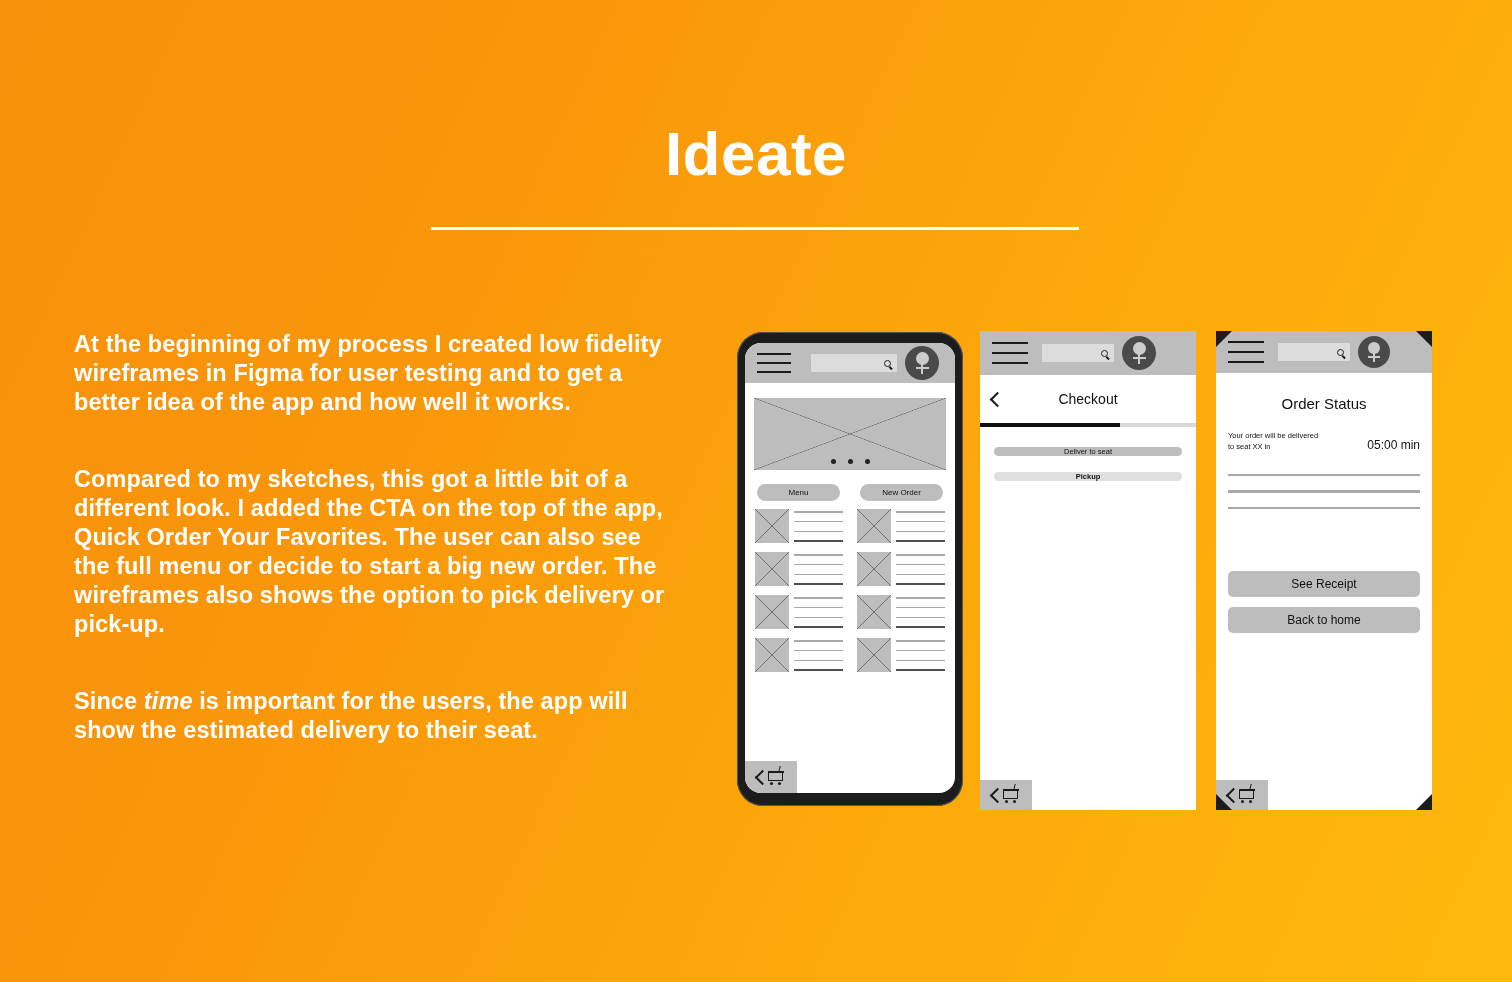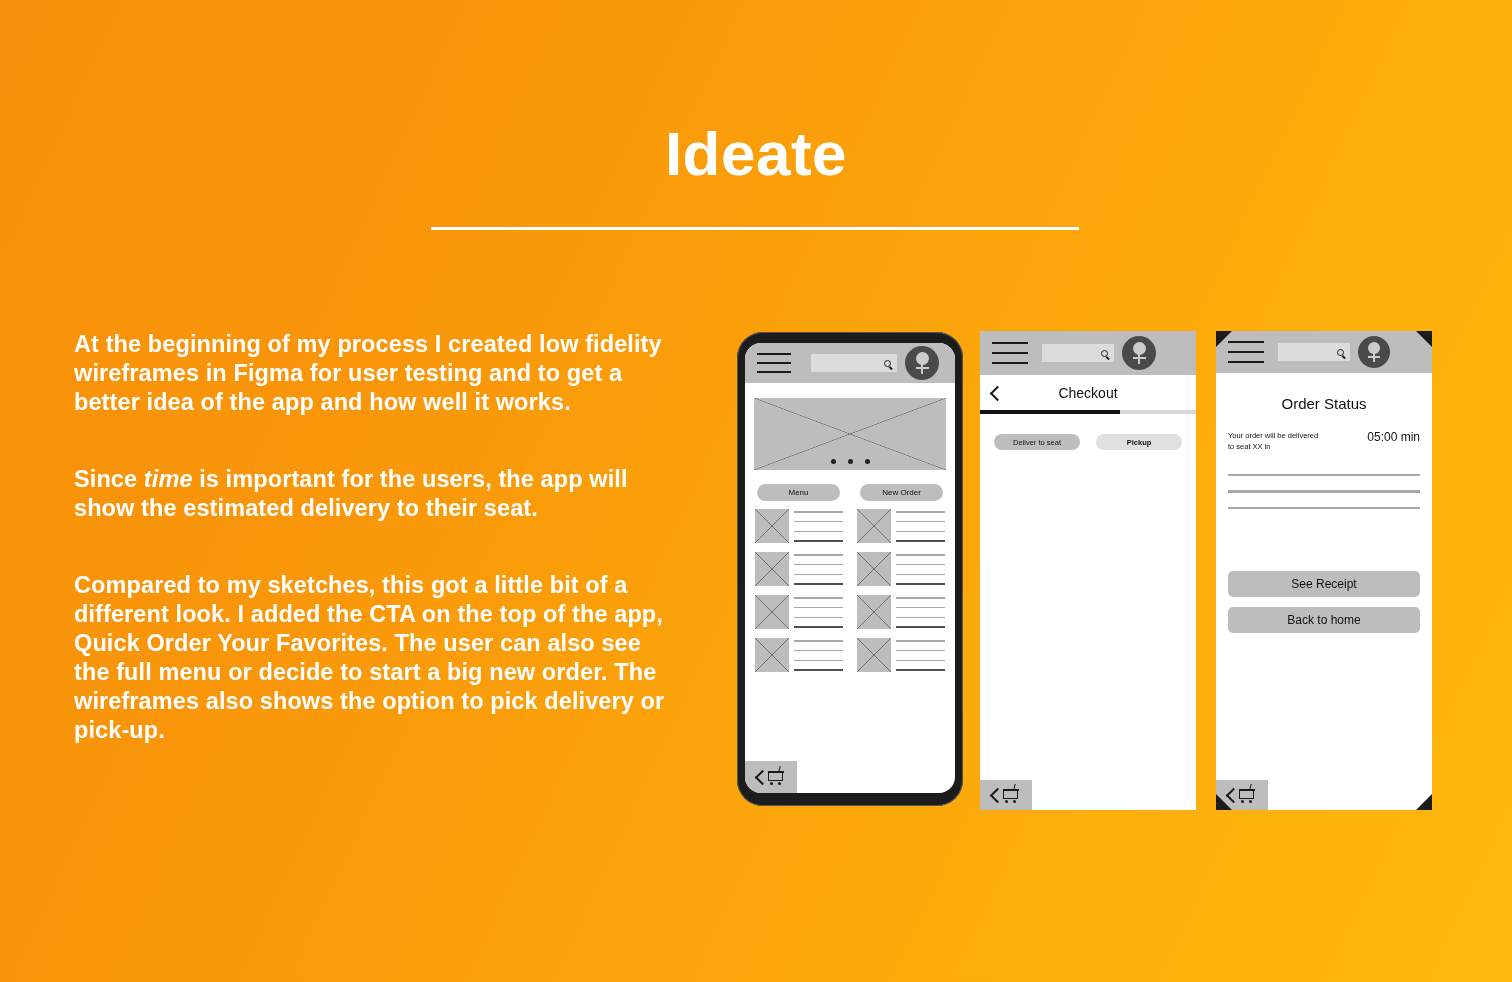--- a/index.html
+++ b/index.html
@@ -303,52 +303,54 @@
   .grid .cell .xbox { width: 34px; height: 34px; flex: none; }
   .grid .cell .lines { flex: 1; display: flex; flex-direction: column; justify-content: space-between; padding: 2px 0 1px 0;}
   .grid .cell .lines .tline { height: 1.6px; }
   .grid .cell .lines .tline.strong { background: #4f4f4f; }
   #phone1 .bottombar { height: 32px; padding: 0 12px; }
   #phone1 .cart { width: 18px; height: 18px; }
   #phone1 .chev { width: 10px; height: 10px; }
 
   
   .p2-head {
-    height: 35px;
+    height: 48px;
     display: flex; align-items: center;
     padding: 0 12px;
     position: relative;
   }
   .p2-head .chev { width: 10px; height: 10px; }
   .p2-head .ttl {
     position: absolute; left: 0; right: 0;
     text-align: center;
     font-size: 14px;
     color: #111;
   }
   .progress { height: 4px; width: 100%; background: #d8d8d8; position: relative; }
   .progress .fill { position: absolute; left: 0; top: 0; height: 100%; background: #111; }
   .p2-opts {
     display: flex; gap: 16px;
     padding: 20px 14px 0 14px;
+    flex-direction: column;
   }
   .p2-opts .pill { flex: 1; height: 16px; font-size: 7.5px; border-radius: 8px; }
   #phone2 .bottombar { height: 30px; padding: 0 12px; }
   #phone2 .cart { width: 18px; height: 18px; }
   #phone2 .chev { width: 10px; height: 10px; }
 
   
   .p3-title {
     text-align: center;
     font-size: 15px;
     color: #111;
     padding-top: 22px;
   }
   .p3-eta {
     display: flex;
+    align-items: flex-end;
     justify-content: space-between;
     padding: 18px 12px 0 12px;
   }
   .p3-eta .left { font-size: 7.5px; line-height: 11px; color: #111; }
   .p3-eta .right { font-size: 12px; color: #111; }
   .p3-lines { padding: 22px 12px 0 12px; display: flex; flex-direction: column; gap: 14px; }
   .p3-lines .tline { height: 2.4px; background: #a8a8a8; }
   .p3-buttons { padding: 62px 12px 0 12px; display: flex; flex-direction: column; gap: 10px; }
   .p3-buttons .pill { height: 26px; font-size: 12px; border-radius: 5px; }
   #phone3 .bottombar { height: 30px; padding: 0 12px; }
@@ -356,22 +358,22 @@
   #phone3 .chev { width: 10px; height: 10px; }
 </style>
 </head>
 <body>
 
 <div class="slide-title">Ideate</div>
 <div class="title-rule"></div>
 
 <div class="copy">
   <p>At the beginning of my process I created low fidelity wireframes in Figma for user testing and to get a better idea of the app and how well it works.</p>
+  <p>Compared to my sketches, this got a little bit of a different look. I added the CTA on the top of the app, Quick Order Your Favorites. The user can also see the full menu or decide to start a big new order. The wireframes also shows the option to pick delivery or pick-up.</p>
   <p><span>Since </span><em>time</em><span> is important for the users, the app will show the estimated delivery to their seat.</span></p>
-  <p>Compared to my sketches, this got a little bit of a different look. I added the CTA on the top of the app, Quick Order Your Favorites. The user can also see the full menu or decide to start a big new order. The wireframes also shows the option to pick delivery or pick-up.</p>
 </div>
 
 <div class="phone" id="phone1">
   <div class="screen">
 
     <div class="appbar">
       <div class="hamburger">
         <span></span>
           <span></span>
           <span></span>

